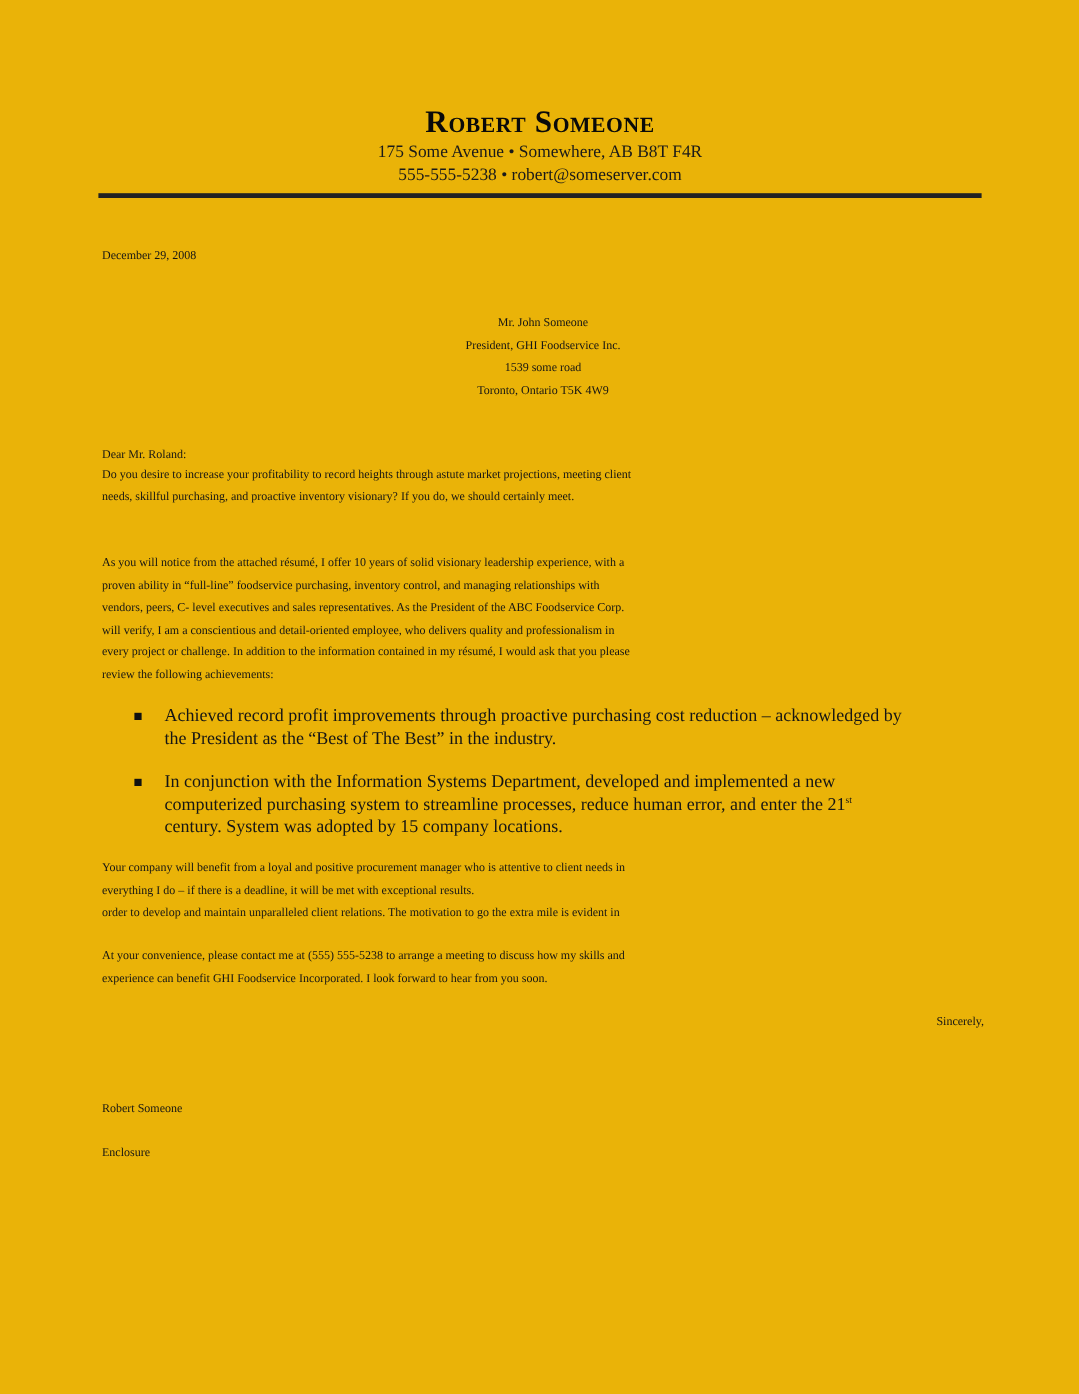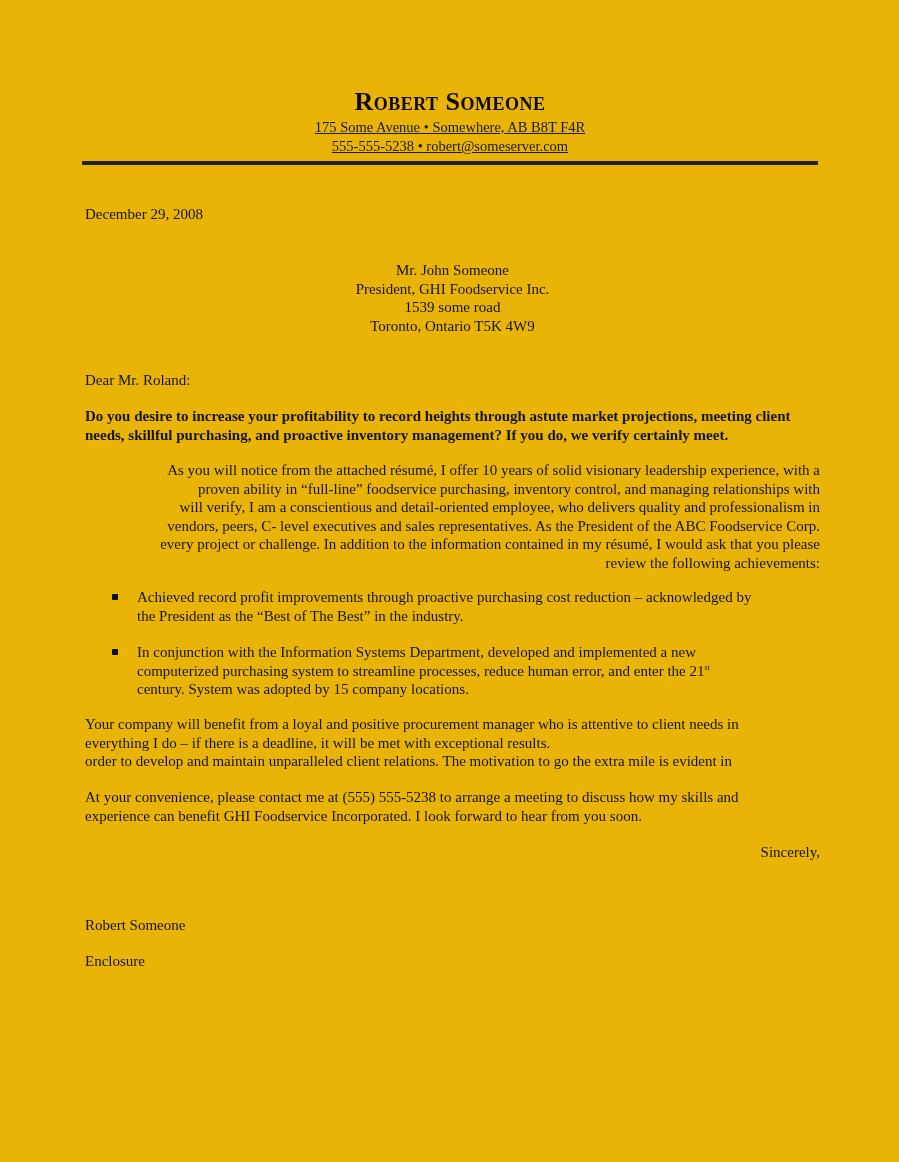--- a/index.html
+++ b/index.html
@@ -7,23 +7,23 @@
       width: 899px; height: 1162px; position: relative; overflow: hidden;
       font-family: "Liberation Serif", "DejaVu Serif", serif;
       color: #111111;
     }
     .page { position: absolute; left: 0; top: 0; width: 899px; height: 1162px; background: #eab308; }
     .header { position: absolute; left: 82px; top: 86px; width: 736px; text-align: center; }
     .name {
       font-size: 26px; font-weight: bold; letter-spacing: 0.5px;
       font-variant: small-caps; line-height: 32px; color: #0a0a0a;
     }
-    .contact { font-size: 14.5px; line-height: 19px; color: #1a1a1a; text-decoration: underline; }
+    .contact { font-size: 14.5px; line-height: 19px; color: #1a1a1a; }
     .rule { position: absolute; left: 82px; top: 161px; width: 736px; height: 4px; background: #222222; }
-    .block { position: absolute; left: 85px; width: 735px; font-size: 15px; line-height: 18.5px; color: #151515; }
+    .block { position: absolute; left: 85px; width: 735px; font-size: 10px; line-height: 18.5px; color: #151515; }
     .line { white-space: nowrap; }
     .bullet { position: absolute; left: 112px; width: 700px; font-size: 15px; line-height: 18.5px; color: #151515; }
     .bullet .mark { position: absolute; left: 0; top: 6px; width: 6px; height: 6px; background: #111; }
     .bullet .txt { position: absolute; left: 25px; width: 690px; }
     sup { font-size: 8px; line-height: 0; vertical-align: super; }
   </style>
 </head>
 <body>
 
 <div class="page">
@@ -39,30 +39,30 @@
 
   <div class="block" style="top:261px;text-align:center;">
     <div class="line">Mr. John Someone</div>
     <div class="line">President, GHI Foodservice Inc.</div>
     <div class="line">1539 some road</div>
     <div class="line">Toronto, Ontario T5K 4W9</div>
   </div>
 
   <div class="block" style="top:371px;">Dear Mr. Roland:</div>
 
-  <div class="block" style="top:407px;font-weight:bold;">
+  <div class="block" style="top:387px;">
     <div class="line">Do you desire to increase your profitability to record heights through astute market projections, meeting client</div>
-    <div class="line">needs, skillful purchasing, and proactive inventory management?  If you do, we verify certainly meet.</div>
+    <div class="line">needs, skillful purchasing, and proactive inventory visionary?  If you do, we should certainly meet.</div>
   </div>
 
-  <div class="block" style="top:461px;text-align:right;">
+  <div class="block" style="top:461px;">
     <div class="line">As you will notice from the attached résumé, I offer 10 years of solid visionary leadership experience, with a</div>
     <div class="line">proven ability in “full-line” foodservice purchasing, inventory control, and managing relationships with</div>
+    <div class="line">vendors, peers, C- level executives and sales representatives. As the President of the ABC Foodservice Corp.</div>
     <div class="line">will verify, I am a conscientious and detail-oriented employee, who delivers quality and professionalism in</div>
-    <div class="line">vendors, peers, C- level executives and sales representatives. As the President of the ABC Foodservice Corp.</div>
     <div class="line">every project or challenge. In addition to the information contained in my résumé, I would ask that you please</div>
     <div class="line">review the following achievements:</div>
   </div>
 
   <div class="bullet" style="top:588px;">
     <span class="mark"></span>
     <div class="txt">
       <div class="line">Achieved record profit improvements through proactive purchasing cost reduction – acknowledged by</div>
       <div class="line">the President as the “Best of The Best” in the industry.</div>
     </div>

